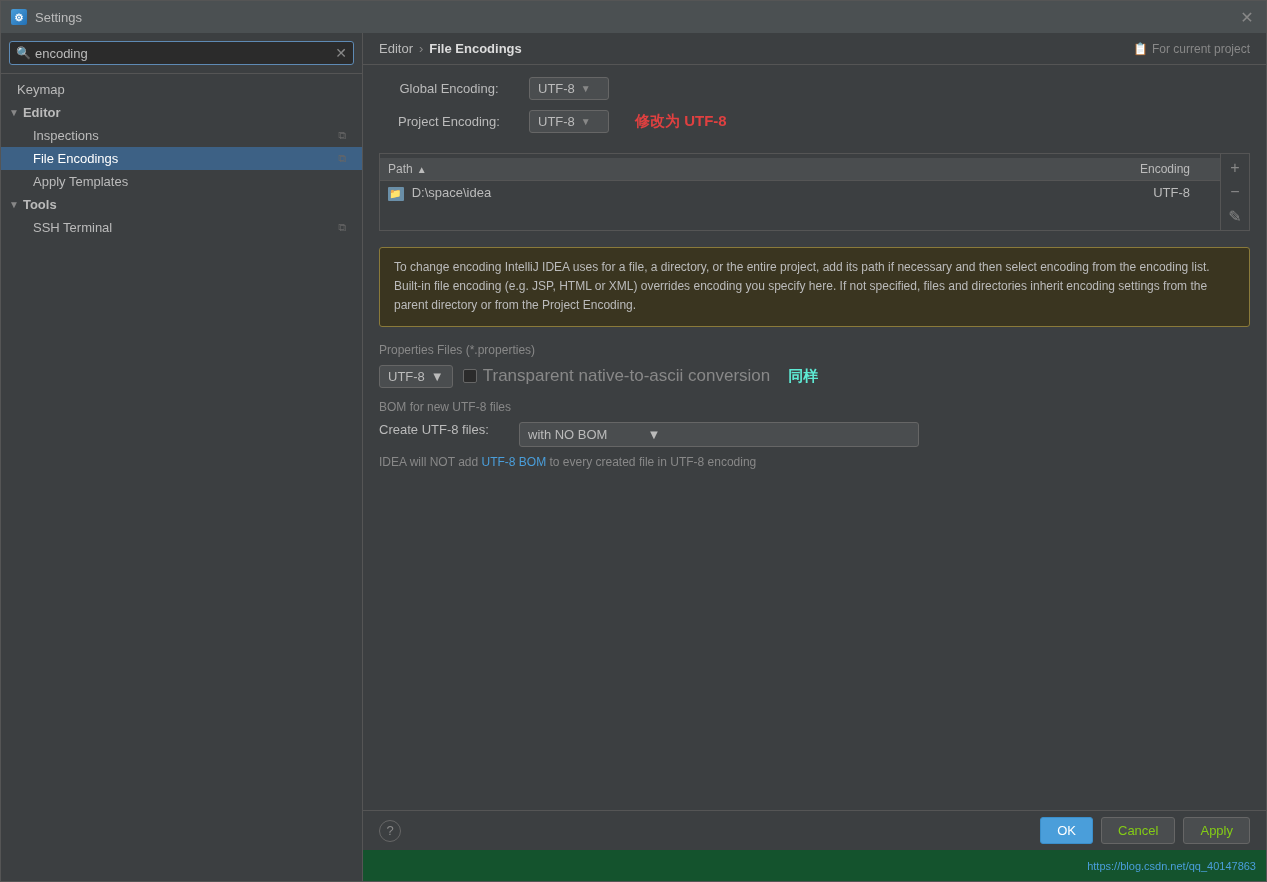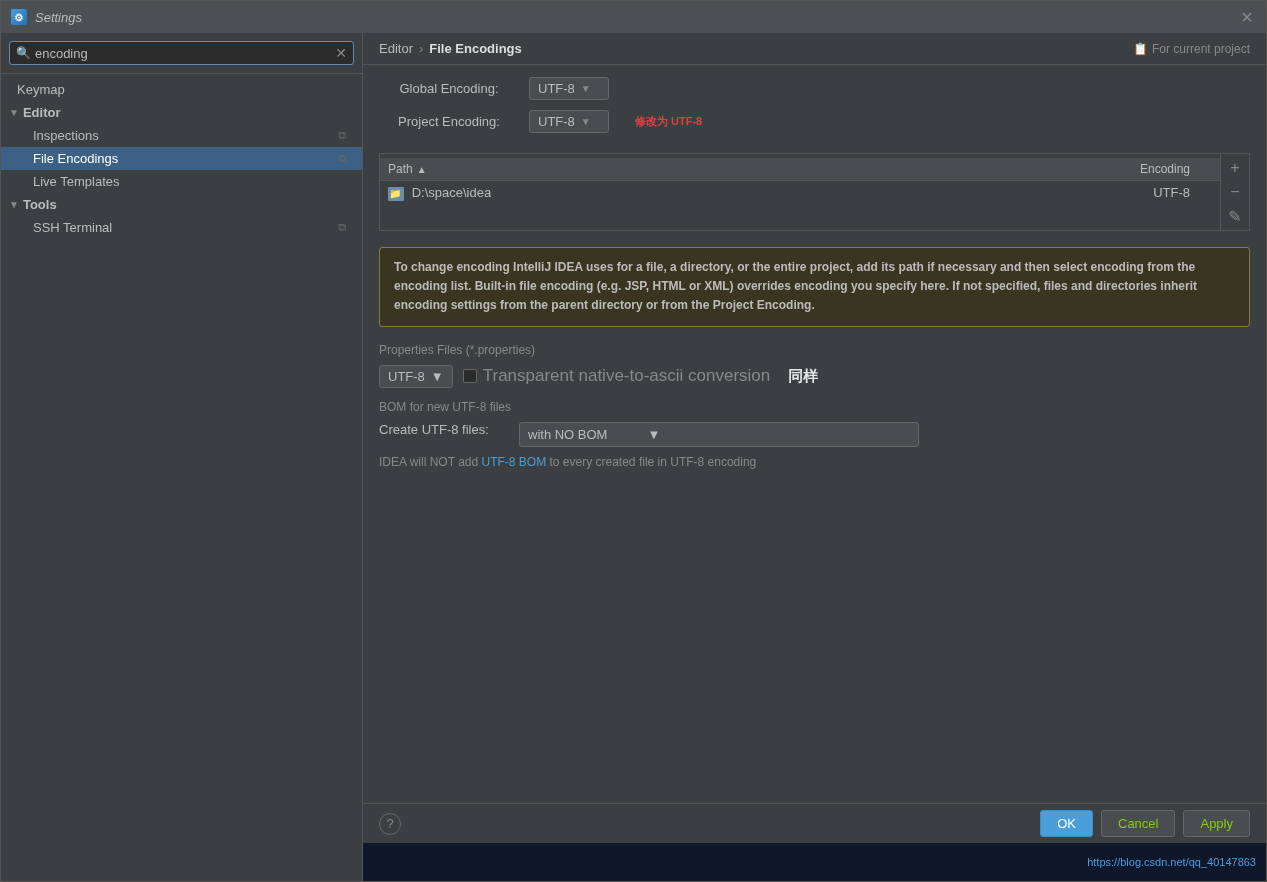--- a/index.html
+++ b/index.html
@@ -47,21 +47,20 @@
       align-items: center;
       justify-content: center;
       font-size: 10px;
       color: white;
       font-weight: bold;
     }
 
     .title-text {
       color: #bbbbbb;
       font-size: 13px;
-      font-style: italic;
     }
 
     .close-btn {
       width: 18px;
       height: 18px;
       color: #888;
       font-size: 16px;
       cursor: pointer;
       display: flex;
       align-items: center;
@@ -241,21 +240,21 @@
       min-width: 80px;
     }
 
     .select-dropdown .arrow {
       font-size: 10px;
       color: #888;
     }
 
     .annotation-red {
       color: #e04040;
-      font-size: 11px;
+      font-size: 15px;
       font-weight: bold;
       margin-left: 16px;
     }
 
     
     .file-table {
       width: 100%;
       border-collapse: collapse;
       margin-top: 4px;
     }
@@ -332,21 +331,20 @@
     
     .info-box {
       border: 1px solid #8a7a3a;
       border-radius: 3px;
       background: #3a3520;
       padding: 10px 14px;
       margin: 16px 0;
       font-size: 12px;
       color: #bbbbbb;
       line-height: 1.6;
-      font-weight: bold;
     }
 
     
     .section-label {
       color: #888;
       font-size: 12px;
       margin-bottom: 8px;
     }
 
     .properties-row {
@@ -478,43 +476,43 @@
       border-color: #3a8eca;
     }
 
     .btn-default {
       background: #4a4d4f;
       color: #84cc16;
       border-color: #666;
     }
 
     .status-bar {
-      height: 38px;
-      background: #0f172a;
+      height: 31px;
+      background: #14532d;
       display: flex;
       align-items: center;
       padding: 0 10px;
       justify-content: flex-end;
       flex-shrink: 0;
     }
 
     .status-url {
       color: #4a9eda;
       font-size: 11px;
       text-decoration: none;
     }
 
     
     .sort-arrow {
       font-size: 10px;
     }
 
     
     .annotation-tongyang {
-      color: #e5e5e5;
+      color: #5eead4;
       font-size: 15px;
       font-weight: bold;
       margin-left: 8px;
     }
 
     .section-divider {
       margin: 12px 0;
     }
 
     .path-sort {
@@ -563,21 +561,21 @@
           <span class="item-label">Inspections</span>
           <span class="item-icon">⧉</span>
         </div>
 
         <div class="nav-item nav-child active">
           <span class="item-label">File Encodings</span>
           <span class="item-icon">⧉</span>
         </div>
 
         <div class="nav-item nav-child">
-          <span class="item-label">Live Templates</span>
+          <span class="item-label">Apply Templates</span>
         </div>
 
         <div class="nav-item section">
           <span class="arrow">▼</span>
           <span class="item-label">Tools</span>
         </div>
 
         <div class="nav-item nav-child">
           <span class="item-label">SSH Terminal</span>
           <span class="item-icon">⧉</span>

